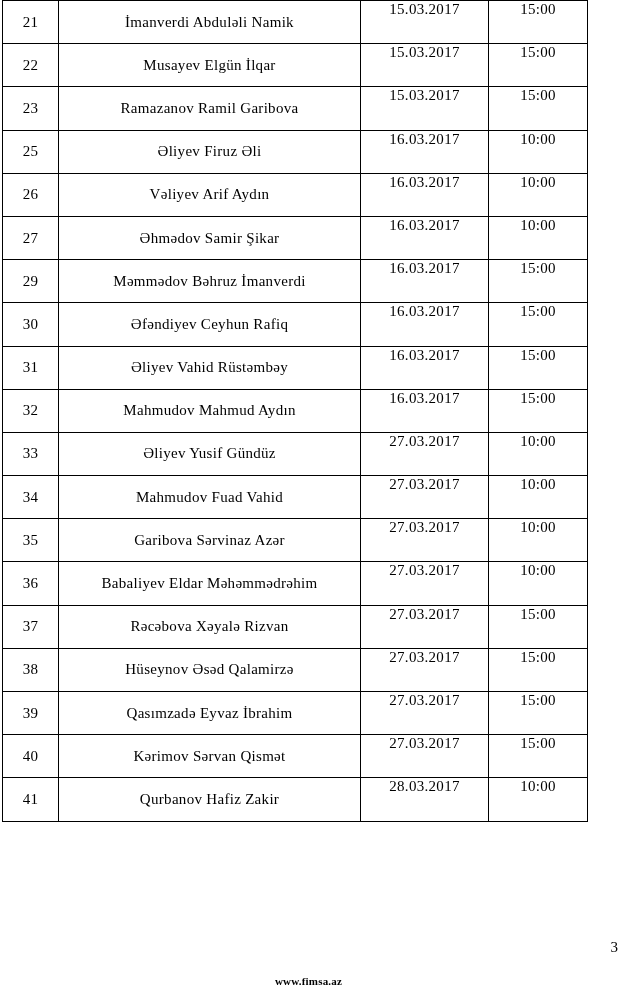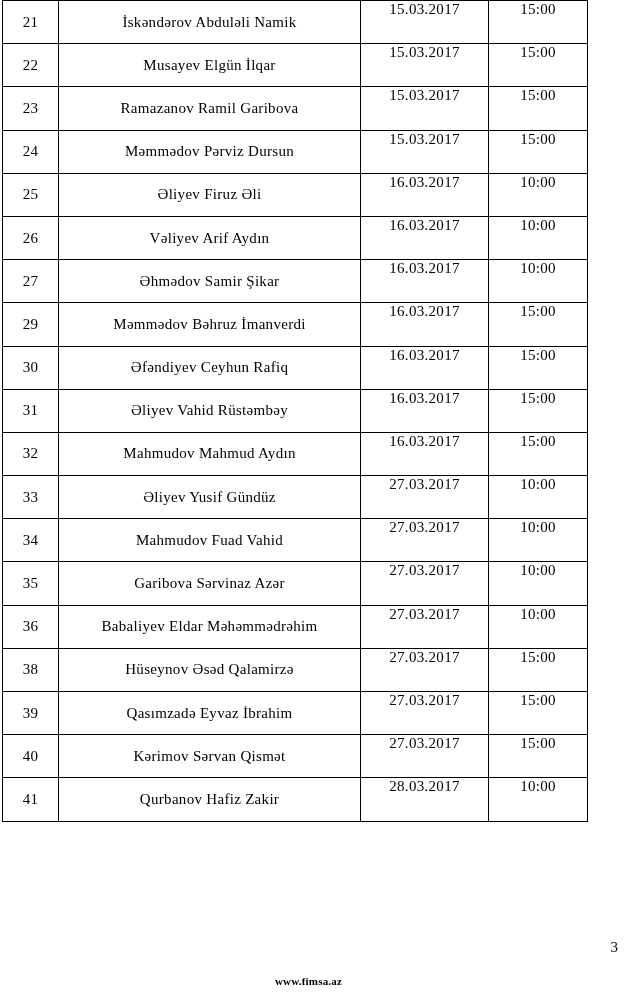--- a/index.html
+++ b/index.html
@@ -72,45 +72,39 @@
   <table class="schedule">
     <colgroup>
       <col class="c-num">
       <col class="c-name">
       <col class="c-date">
       <col class="c-time">
     </colgroup>
     <tbody>
     <tr>
       <td class="cell-num">21</td>
-      <td class="cell-name">İskəndərov Abduləli Namik</td>
+      <td class="cell-name">İmanverdi Abduləli Namik</td>
       <td class="cell-date">15.03.2017</td>
       <td class="cell-time">15:00</td>
     </tr>
 
     <tr>
       <td class="cell-num">22</td>
       <td class="cell-name">Musayev Elgün İlqar</td>
       <td class="cell-date">15.03.2017</td>
       <td class="cell-time">15:00</td>
     </tr>
 
     <tr>
       <td class="cell-num">23</td>
       <td class="cell-name">Ramazanov Ramil Garibova</td>
       <td class="cell-date">15.03.2017</td>
       <td class="cell-time">15:00</td>
     </tr>
 
-    <tr>
-      <td class="cell-num">24</td>
-      <td class="cell-name">Məmmədov Pərviz Dursun</td>
-      <td class="cell-date">15.03.2017</td>
-      <td class="cell-time">15:00</td>
-    </tr>
 
     <tr>
       <td class="cell-num">25</td>
       <td class="cell-name">Əliyev Firuz Əli</td>
       <td class="cell-date">16.03.2017</td>
       <td class="cell-time">10:00</td>
     </tr>
 
     <tr>
       <td class="cell-num">26</td>
@@ -176,20 +170,26 @@
       <td class="cell-time">10:00</td>
     </tr>
 
     <tr>
       <td class="cell-num">36</td>
       <td class="cell-name">Babaliyev Eldar Məhəmmədrəhim</td>
       <td class="cell-date">27.03.2017</td>
       <td class="cell-time">10:00</td>
     </tr>
 
+    <tr>
+      <td class="cell-num">37</td>
+      <td class="cell-name">Rəcəbova Xəyalə Rizvan</td>
+      <td class="cell-date">27.03.2017</td>
+      <td class="cell-time">15:00</td>
+    </tr>
 
     <tr>
       <td class="cell-num">38</td>
       <td class="cell-name">Hüseynov Əsəd Qalamirzə</td>
       <td class="cell-date">27.03.2017</td>
       <td class="cell-time">15:00</td>
     </tr>
 
     <tr>
       <td class="cell-num">39</td>

